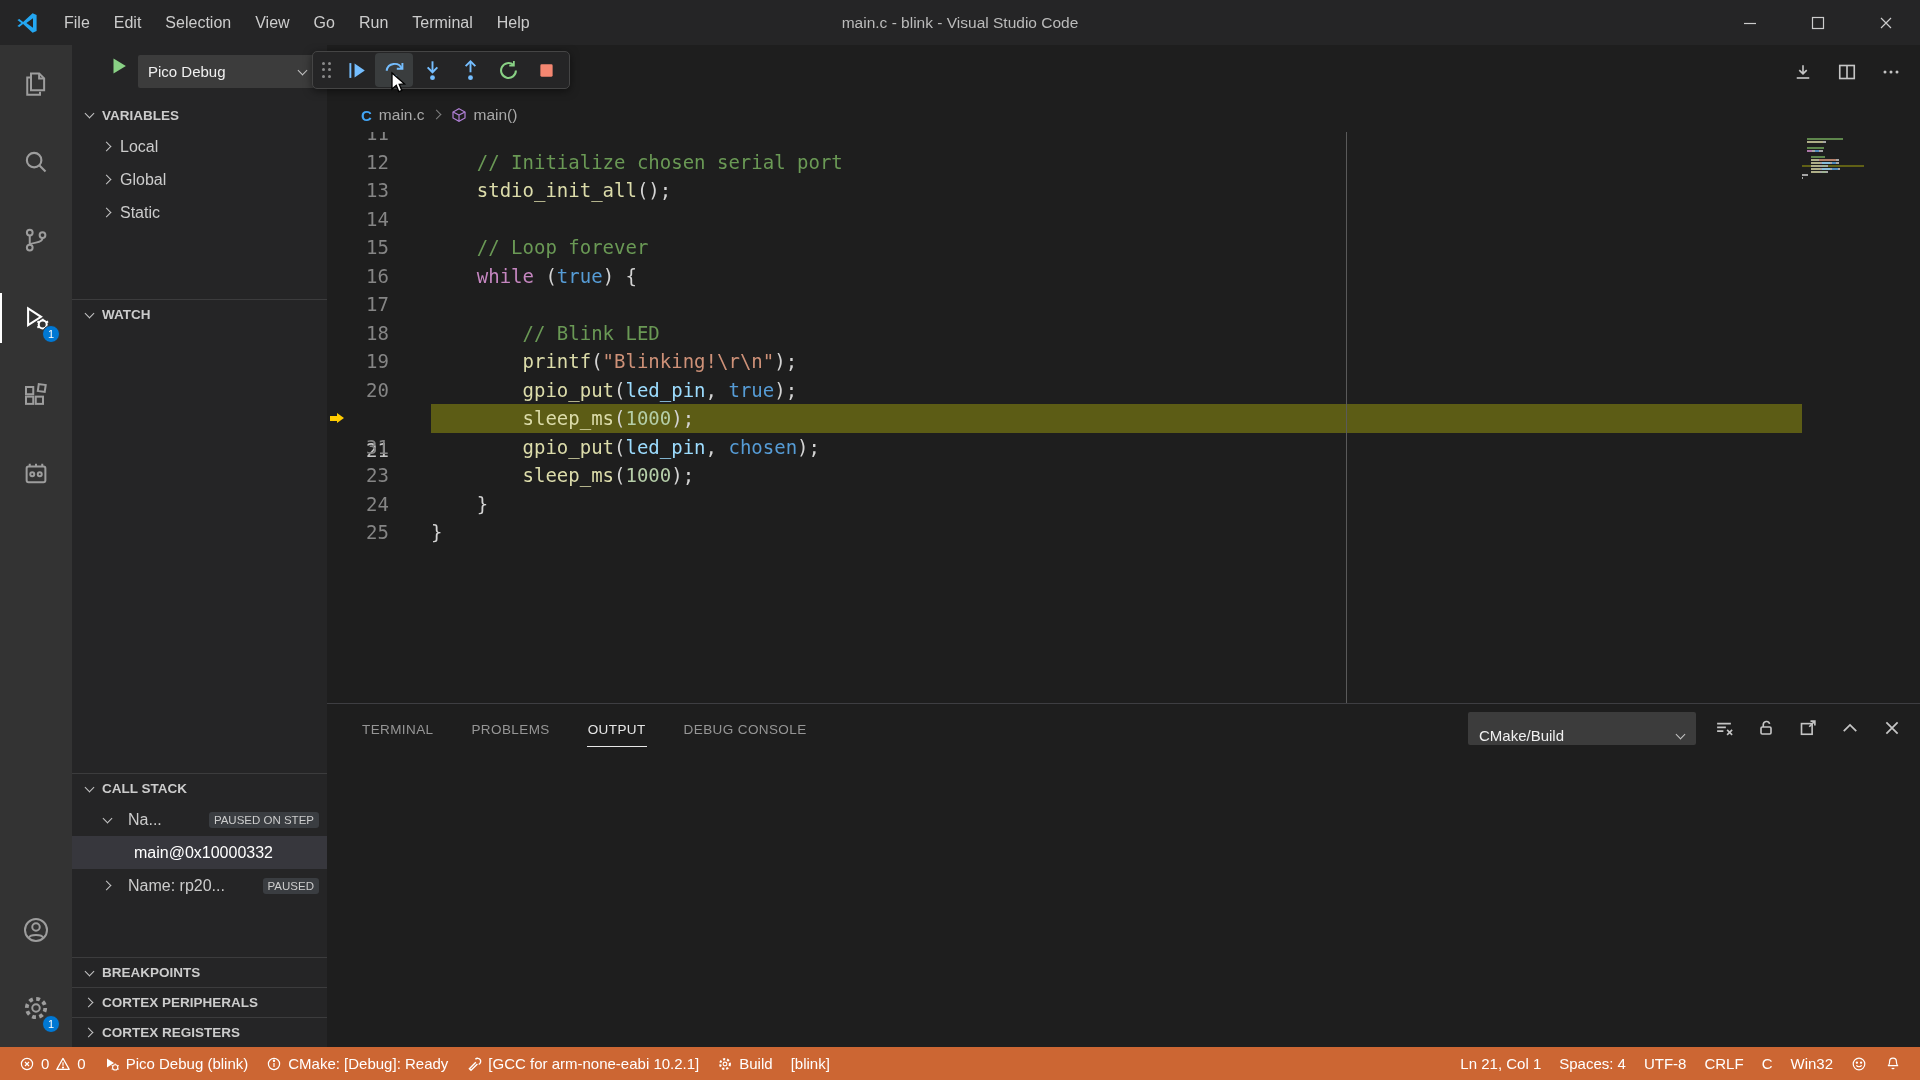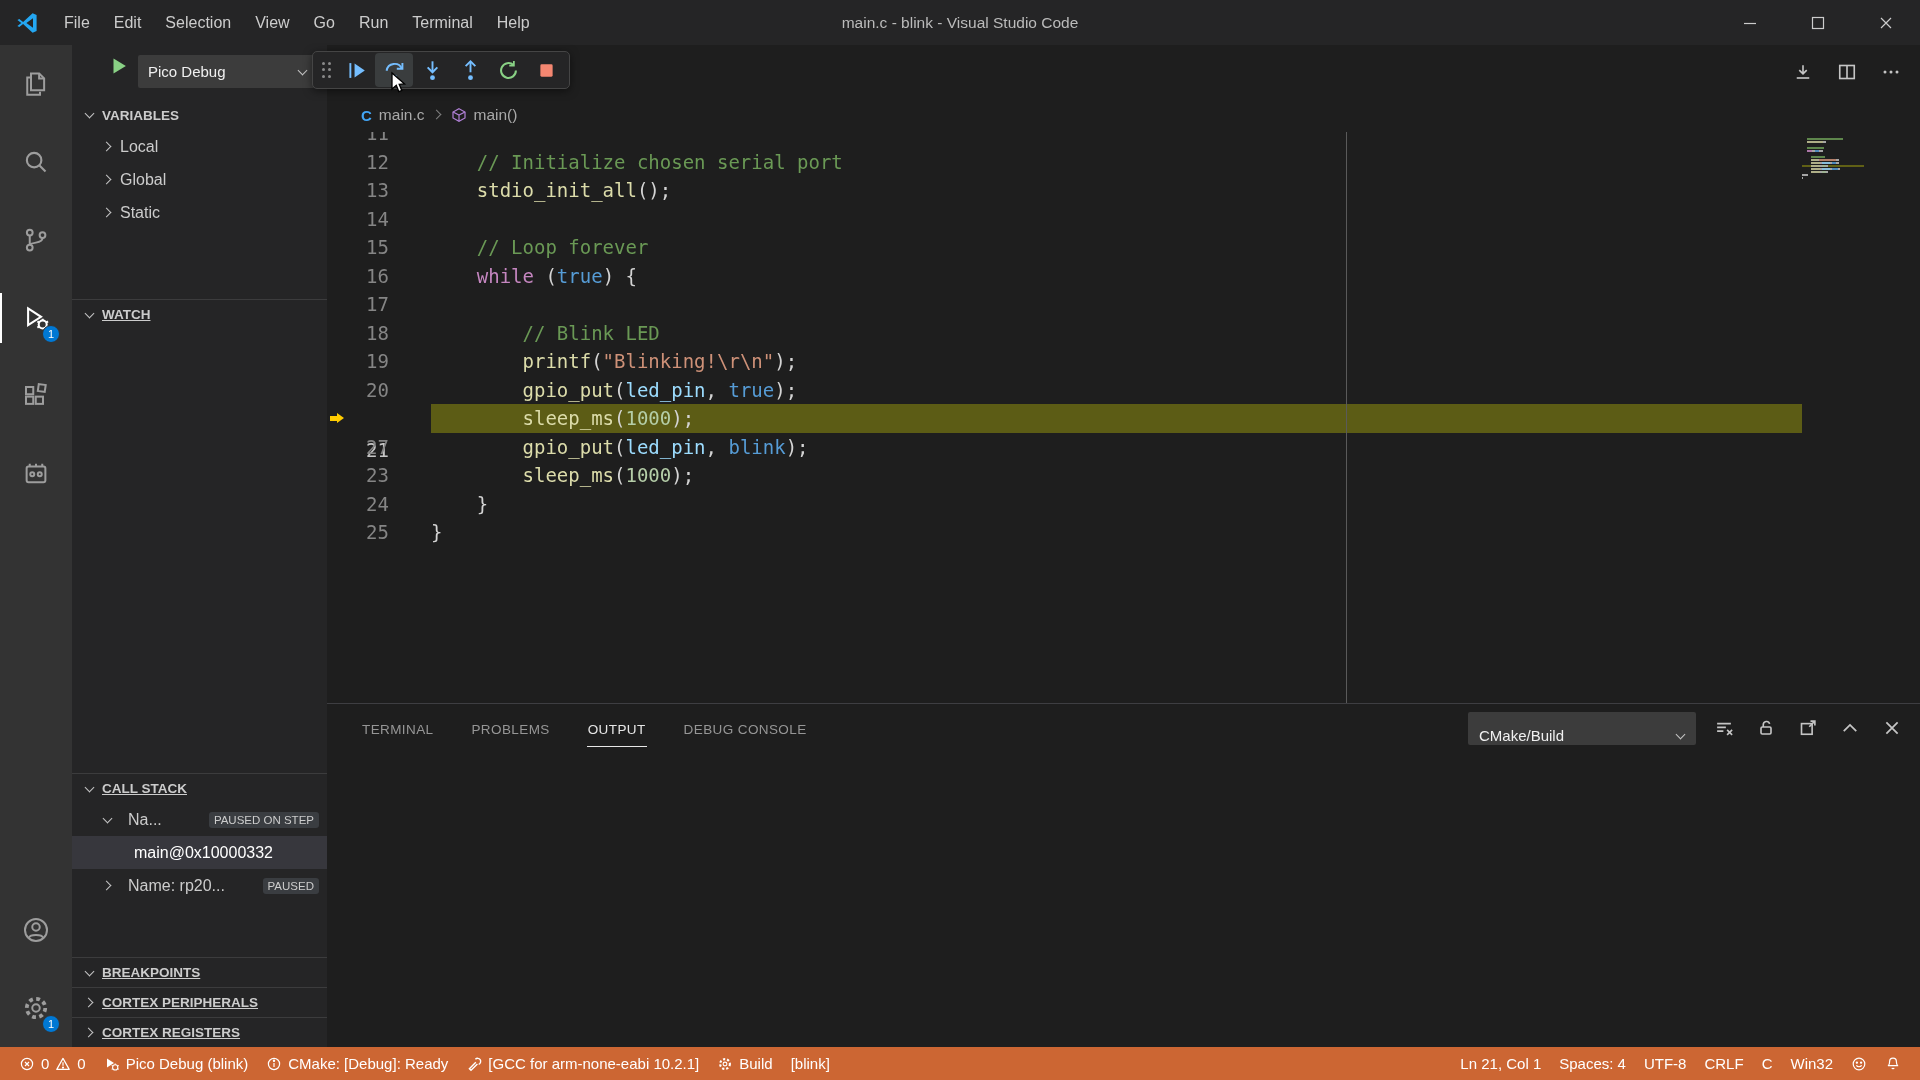--- a/index.html
+++ b/index.html
@@ -30,21 +30,21 @@
               align-items:center; justify-content:center; border:1px solid #333333; }
 
   
   .sidebar { width:255px; background:#252526; flex:none; display:flex; flex-direction:column; font-size:16px; overflow:hidden; }
   .debug-config-row { height:55px; display:flex; align-items:flex-start; padding:10px 10px 8px 36px; gap:8px; flex:none; }
   .start-btn { color:#89d185; display:flex; }
   .config-select { flex:1; height:33px; background:#3c3c3c; border-radius:2px; display:flex; align-items:center;
                    padding:0 8px 0 10px; color:#f0f0f0; font-size:15px; justify-content:space-between; }
   .section-header { height:30px; display:flex; align-items:center; gap:6px; padding-left:12px;
                     font-size:13.5px; font-weight:700; color:#cccccc; flex:none; }
-  .section-header.bordered { border-top:1px solid rgba(204,204,204,0.14);text-decoration:underline; }
+  .section-header.bordered { border-top:1px solid rgba(204,204,204,0.14); }
   .tree-row { height:33px; display:flex; align-items:center; gap:6px; padding-left:30px; color:#cccccc; flex:none; }
   .cs-row { height:33px; display:flex; align-items:center; gap:6px; padding:0 8px 0 30px; flex:none; }
   .cs-row .lbl { white-space:nowrap; overflow:hidden; text-overflow:ellipsis;margin-left:8px; }
   .cs-badge { margin-left:auto; background:#3a3d41; color:#cccccc; font-size:11.5px; padding:2px 5px; border-radius:3px; white-space:nowrap; flex:none; }
   .cs-frame { height:33px; display:flex; align-items:center; padding-left:62px; background:#37373d; color:#ffffff; flex:none; }
   .spacer-sm { height:70px; flex:none; } .spacer-cs { height:55px; flex:none; } .spacer-flex { flex:1; }
 
   .cv { display:inline-block; width:12px; height:12px; position:relative; flex:none; color:#c5c5c5; }
   .cv::before { content:""; position:absolute; left:2px; top:1px; width:6px; height:6px;
                 border-right:1.5px solid currentColor; border-bottom:1.5px solid currentColor; transform:rotate(45deg); }
@@ -329,21 +329,21 @@
             <div class="code-line"><span class="glyph"></span><span class="ln">12</span><span class="txt"><span>    </span><span class="cm">// Initialize chosen serial port</span></span></div>
             <div class="code-line"><span class="glyph"></span><span class="ln">13</span><span class="txt"><span>    </span><span class="fn">stdio_init_all</span><span>();</span></span></div>
             <div class="code-line"><span class="glyph"></span><span class="ln">14</span><span class="txt"></span></div>
             <div class="code-line"><span class="glyph"></span><span class="ln">15</span><span class="txt"><span>    </span><span class="cm">// Loop forever</span></span></div>
             <div class="code-line"><span class="glyph"></span><span class="ln">16</span><span class="txt"><span>    </span><span class="kw2">while</span><span> (</span><span class="kw">true</span><span>) {</span></span></div>
             <div class="code-line"><span class="glyph"></span><span class="ln">17</span><span class="txt"></span></div>
             <div class="code-line"><span class="glyph"></span><span class="ln">18</span><span class="txt"><span>        </span><span class="cm">// Blink LED</span></span></div>
             <div class="code-line"><span class="glyph"></span><span class="ln">19</span><span class="txt"><span>        </span><span class="fn">printf</span><span>(</span><span class="st">"Blinking!\r\n"</span><span>);</span></span></div>
             <div class="code-line"><span class="glyph"></span><span class="ln">20</span><span class="txt"><span>        </span><span class="fn">gpio_put</span><span>(</span><span class="vr">led_pin</span><span>, </span><span class="kw">true</span><span>);</span></span></div>
             <div class="code-line current"><span class="glyph"><span class="dbg-arrow"></span></span><span class="ln">21</span><span class="txt"><span>        </span><span class="fn">sleep_ms</span><span>(</span><span class="nm">1000</span><span>);</span></span></div>
-            <div class="code-line"><span class="glyph"></span><span class="ln">27</span><span class="txt"><span>        </span><span class="fn">gpio_put</span><span>(</span><span class="vr">led_pin</span><span>, </span><span class="kw">blink</span><span>);</span></span></div>
+            <div class="code-line"><span class="glyph"></span><span class="ln">31</span><span class="txt"><span>        </span><span class="fn">gpio_put</span><span>(</span><span class="vr">led_pin</span><span>, </span><span class="kw">chosen</span><span>);</span></span></div>
             <div class="code-line"><span class="glyph"></span><span class="ln">23</span><span class="txt"><span>        </span><span class="fn">sleep_ms</span><span>(</span><span class="nm">1000</span><span>);</span></span></div>
             <div class="code-line"><span class="glyph"></span><span class="ln">24</span><span class="txt"><span>    }</span></span></div>
             <div class="code-line"><span class="glyph"></span><span class="ln">25</span><span class="txt"><span>}</span></span></div>
           </div>
         <div class="ruler"></div>
         <div class="minimap" id="minimap-lines">
             <div class="mm-row"></div>
             <div class="mm-row"><span style="width: 4.6px;"></span><span style="width: 36.8px; background: rgb(106, 153, 85);"></span></div>
             <div class="mm-row"><span style="width: 4.6px;"></span><span style="width: 16.1px; background: rgb(201, 201, 154);"></span><span style="width: 3.45px; background: rgb(189, 189, 189);"></span></div>
             <div class="mm-row"></div>

